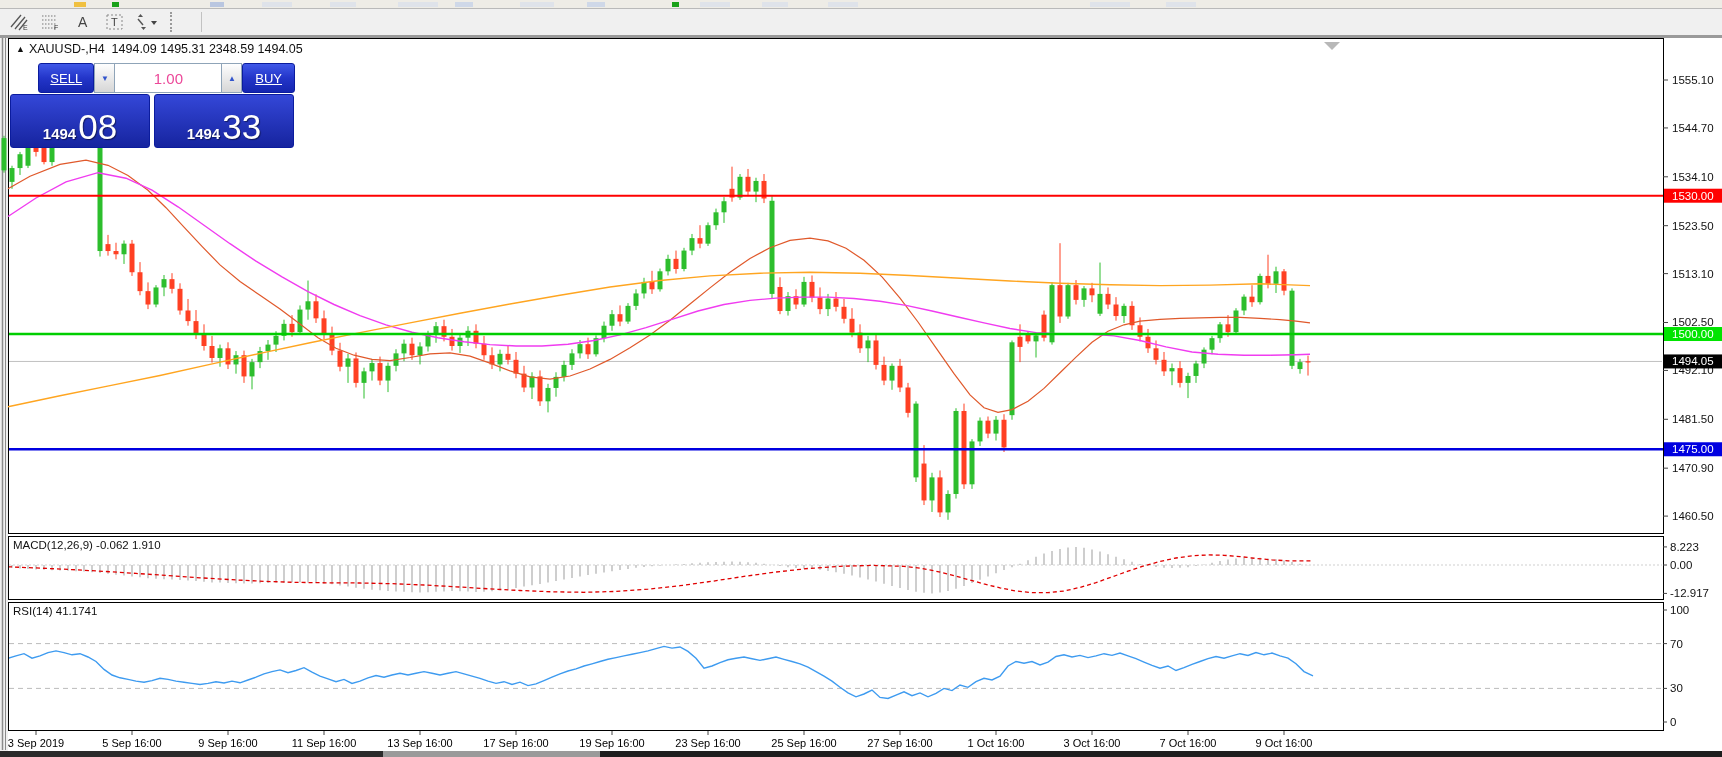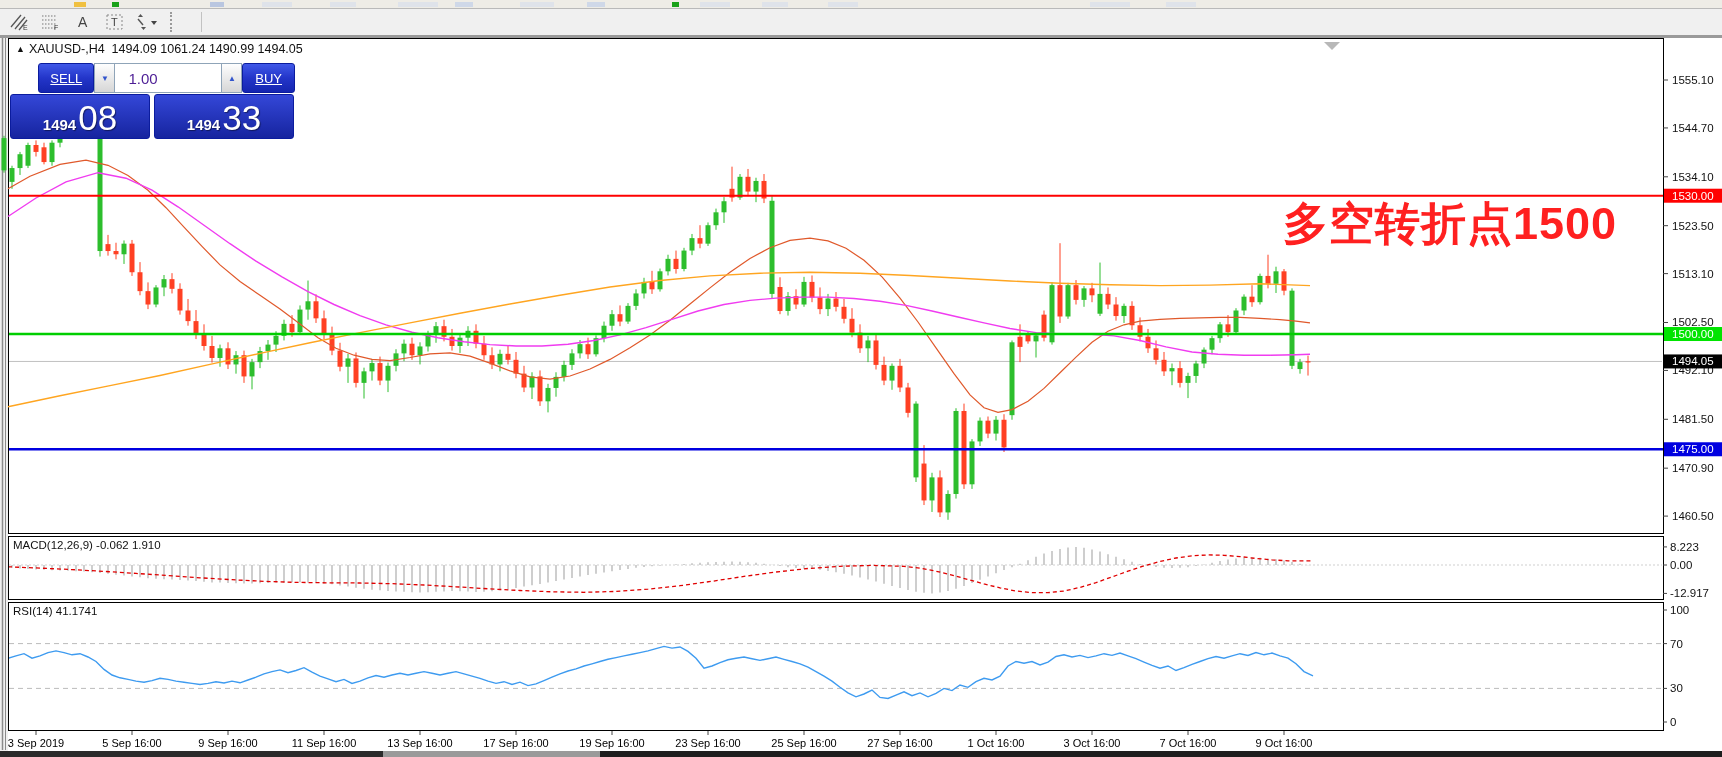--- a/index.html
+++ b/index.html
@@ -23,22 +23,22 @@
   #trade-widget{position:absolute;left:10px;top:63px;width:285px;}
   #tw-row1{display:flex;height:30px;margin-left:28px;}
   .tw-btn{background:linear-gradient(#4059e8,#2335c9 50%,#1526b0);border:1px solid #0b1c9e;border-radius:3px;
           color:#fff;font-size:13px;display:flex;align-items:center;justify-content:center;
           text-decoration:underline;cursor:pointer;}
   #sell-btn{width:72px;}
   #buy-btn{width:67px;}
   .spin{width:25px;background:linear-gradient(#fefefe,#d6d6d6);border:1px solid #8fa4b8;display:flex;
         align-items:center;justify-content:center;font-size:8px;color:#3355cc;cursor:pointer;}
   .vol-input{width:80px;border:1px solid #8fa4b8;border-left:none;border-right:none;font-size:15px;
-        text-align:left;padding:0 13px;font-family:"Liberation Sans",sans-serif;color:#4c1d95;}
-  #tw-row2{display:flex;height:45px;margin-top:1px;}
+        text-align:center;padding:0 13px;font-family:"Liberation Sans",sans-serif;color:#ec4899;}
+  #tw-row2{display:flex;height:54px;margin-top:1px;}
   .price-box{background:linear-gradient(#3447d8,#16249f);border:1px solid #0b1c9e;border-radius:3px;
         color:#fff;display:flex;align-items:flex-end;justify-content:center;cursor:pointer;}
   #sell-price{width:138px;margin-right:4px;}
   #buy-price{width:138px;}
   .p-small{font-size:15px;font-weight:bold;margin:0 2px 5px 0;text-shadow:1px 1px 1px rgba(0,0,0,.45);}
   .p-big{font-size:35px;line-height:40px;text-shadow:1px 1px 1px rgba(0,0,0,.45);}
   
   #annotation{position:absolute;left:1283px;top:194px;font-size:45px;font-weight:bold;color:#ff2020;
         white-space:nowrap;letter-spacing:1px;}
   #chart-svg{position:absolute;left:0;top:35px;}
@@ -713,21 +713,21 @@
       <text x="1092" y="747" font-size="11" fill="#000" text-anchor="middle" font-family="Liberation Sans, sans-serif">3 Oct 16:00</text>
       <line x1="1188" y1="731" x2="1188" y2="735" stroke="#444"></line>
       <text x="1188" y="747" font-size="11" fill="#000" text-anchor="middle" font-family="Liberation Sans, sans-serif">7 Oct 16:00</text>
       <line x1="1284" y1="731" x2="1284" y2="735" stroke="#444"></line>
       <text x="1284" y="747" font-size="11" fill="#000" text-anchor="middle" font-family="Liberation Sans, sans-serif">9 Oct 16:00</text>
       <rect x="0" y="751" width="383" height="6" fill="#2b2b2b"></rect>
       <rect x="383" y="751" width="217" height="6" fill="#9a9a9a"></rect>
       <rect x="600" y="751" width="1122" height="6" fill="#1e1e1e"></rect>
     </svg>
 
-  <div id="chart-header"><span class="tri">▲</span><span>XAUUSD-,H4</span><span>  </span><span>1494.09 1061.24 1490.99 1494.05</span></div>
+  <div id="chart-header"><span class="tri">▲</span><span>XAUUSD-,H4</span><span>  </span><span>1494.09 1495.31 2348.59 1494.05</span></div>
 
   <div id="trade-widget">
     <div id="tw-row1">
       <div class="tw-btn" id="sell-btn">SELL</div>
       <div class="spin">▼</div>
       <input class="vol-input" value="1.00" style="">
       <div class="spin">▲</div>
       <div class="tw-btn" id="buy-btn">BUY</div>
     </div>
     <div id="tw-row2">
@@ -735,15 +735,14 @@
         <span class="p-small">1494</span>
         <span class="p-big">08</span>
       </div>
       <div class="price-box" id="buy-price">
         <span class="p-small">1494</span>
         <span class="p-big">33</span>
       </div>
     </div>
   </div>
 
-  <div id="annotation">多空转折点1500</div>
 
 </div>
 
 </body></html>

